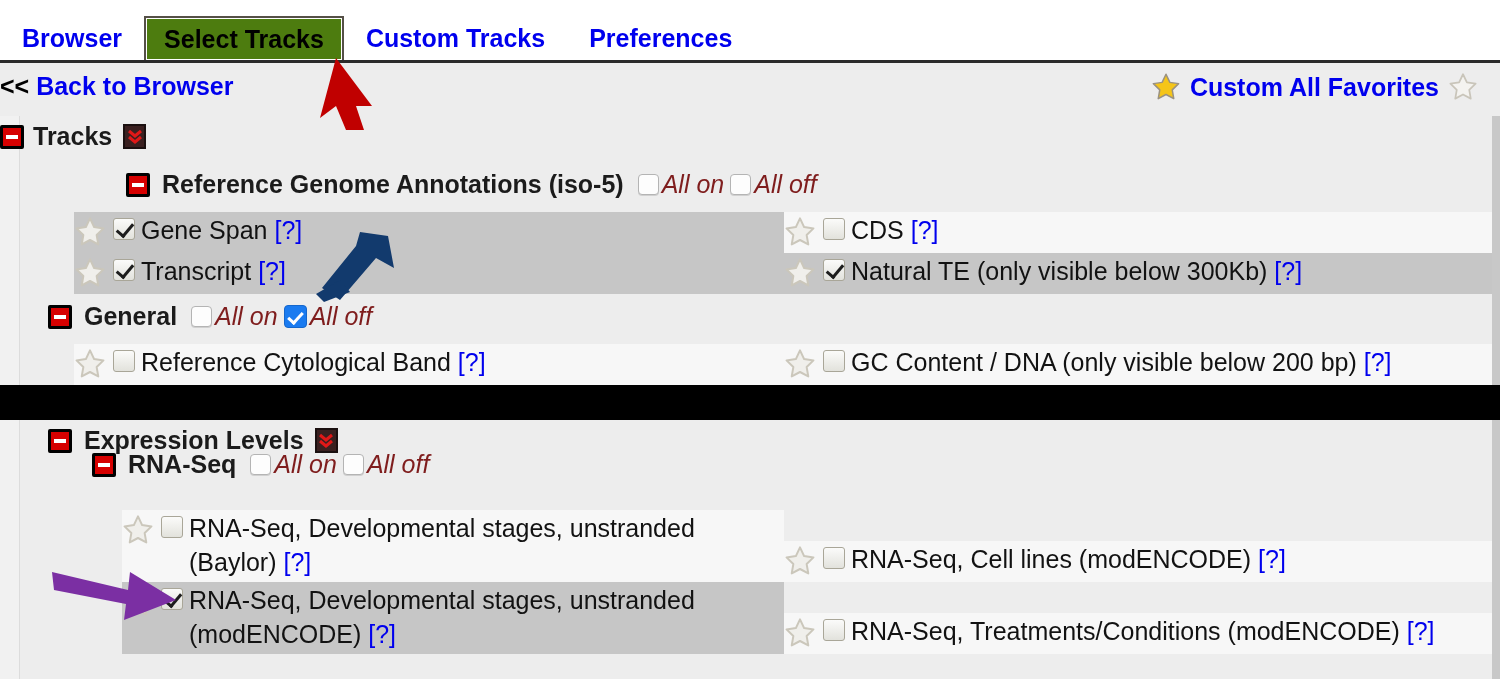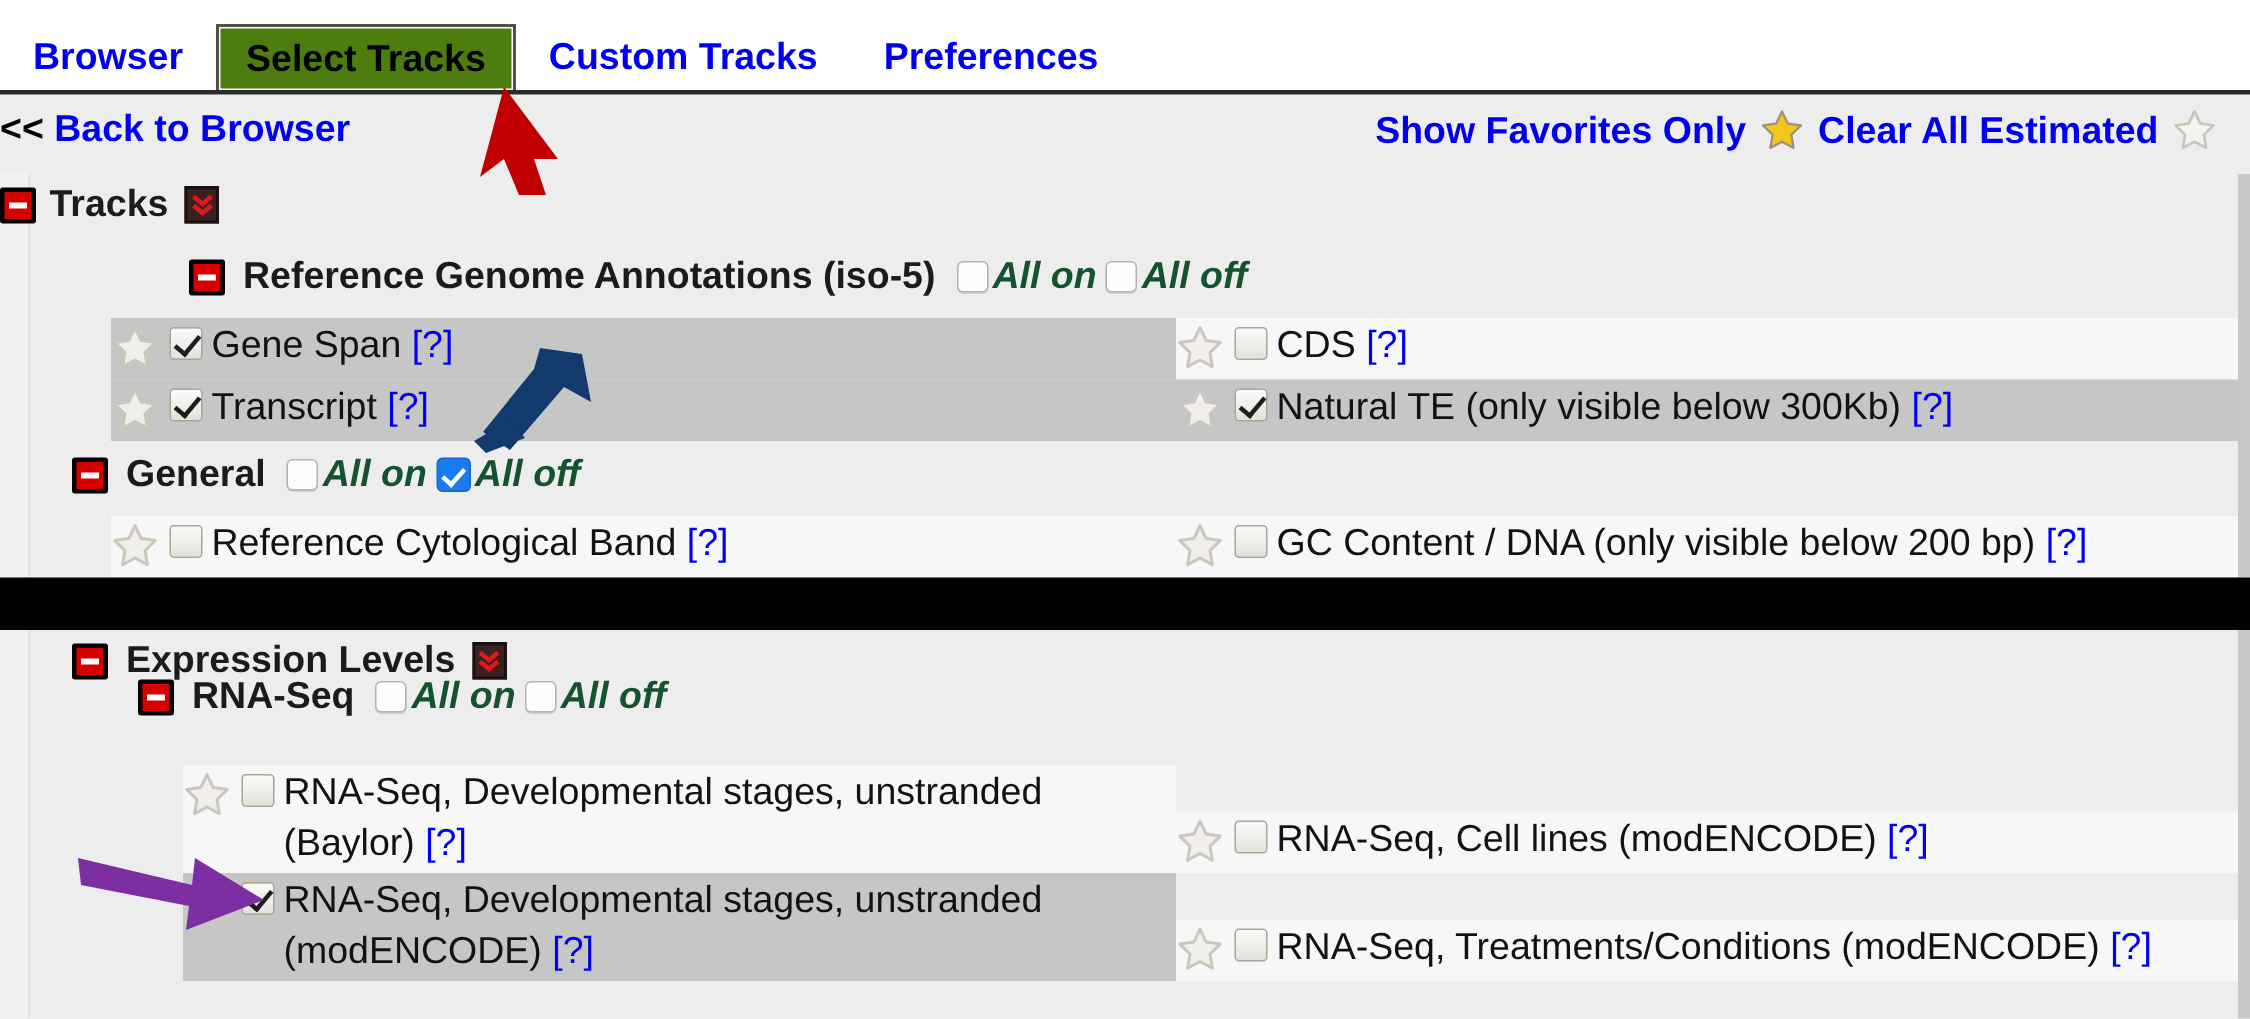--- a/index.html
+++ b/index.html
@@ -80,21 +80,21 @@
     width:23px;height:25px;flex:none;margin-left:11px;
     background:#3a2020;border:2px solid #1b1010;box-sizing:border-box;
     display:flex;align-items:center;justify-content:center;
   }
   .chevbox svg{display:block;}
 
   
   .alltoggles{display:inline-flex;align-items:center;margin-left:14px;gap:6px;}
   .allitem{display:inline-flex;align-items:center;gap:3px;cursor:pointer;}
   .allitem .lbl{
-    font-size:25px;font-weight:bold;font-style:italic;color:#14532d;
+    font-size:25px;font-weight:normal;font-style:italic;color:#7f1d1d;
   }
   .cbplain{
     width:21px;height:21px;flex:none;background:#fdfdfd;
     border:1px solid #b4b4b4;border-radius:4px;box-sizing:border-box;
     box-shadow:0 1px 0 rgba(0,0,0,.12);
   }
   .cbblue{
     width:23px;height:23px;flex:none;background:#1a7bf0;
     border:1px solid #1567cc;border-radius:4px;box-sizing:border-box;
     position:relative;
@@ -156,27 +156,26 @@
         <div class="tab">Preferences</div>
       </div>
   </div>
 
   <div class="subhead">
     <div class="backlink" id="backlink">
       <span class="chev">&lt;&lt;</span>
       <span>Back to Browser</span>
     </div>
     <div class="favwrap">
-      <span class="favlink">Show Favorites Only</span>
       <span class="star">
         <svg width="30" height="30" viewBox="0 0 24 24">
           <path d="M12 1.8l3.1 6.5 7 1-5.1 5 1.2 7-6.2-3.3L5.8 21.3l1.2-7-5.1-5 7-1z" fill="#f5c518" stroke="#9a9180" stroke-width="1.2" stroke-linejoin="round"></path>
         </svg>
       </span>
-      <span class="favlink">Clear All Estimated</span>
+      <span class="favlink">Custom All Favorites</span>
       <span class="star">
         <svg width="30" height="30" viewBox="0 0 24 24">
           <path d="M12 1.8l3.1 6.5 7 1-5.1 5 1.2 7-6.2-3.3L5.8 21.3l1.2-7-5.1-5 7-1z" fill="#f4f3f0" stroke="#c9c5ba" stroke-width="1.4" stroke-linejoin="round"></path>
         </svg>
       </span>
     </div>
   </div>
 
   <div class="panel" id="panel-upper" style="top:116px;height:269px;">
     <div class="lmargin"></div>

